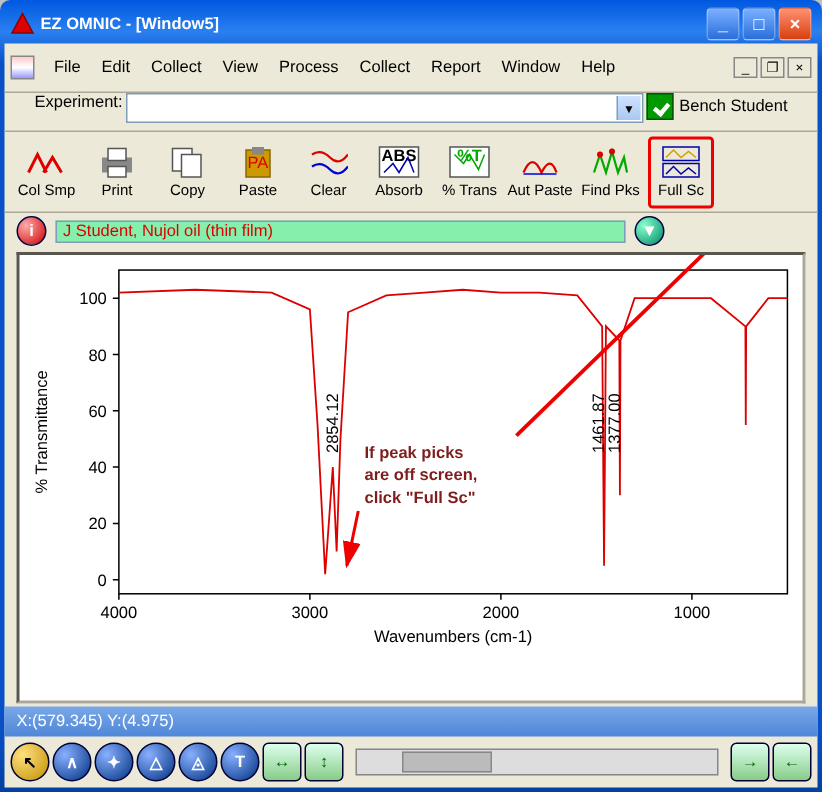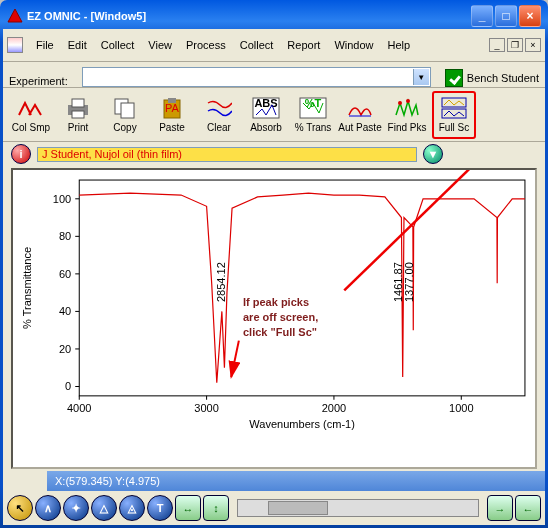--- a/index.html
+++ b/index.html
@@ -10,40 +10,40 @@
   .titlebar .spacer { flex: 1; }
   .tbtn { width: 22px; height: 22px; margin-left: 2px; border-radius: 3px; border: 1px solid #fff4; display: flex; align-items: center; justify-content: center; font-weight: bold; font-size: 12px; color: #fff; }
   .tmin, .tmax { background: linear-gradient(to bottom, #7ab0ff, #2a6edc); }
   .tclose { background: linear-gradient(to bottom, #ff9070, #d84010); }
   .client { flex: 1; background: #ece9d8; display: flex; flex-direction: column; }
   .menubar { height: 22px; display: flex; align-items: center; padding: 16px 4px; border-bottom: 1px solid #aca899; position: relative; }
   .mdi-icon { width: 16px; height: 16px; border: 1px solid #888; margin-right: 6px; background: linear-gradient(to bottom,#fcc,#fff,#99f); }
   .menubar .m { padding: 2px 7px; cursor: default; }
   .menubar .mdiright { margin-left: auto; display: flex; gap: 2px; }
   .menubar .mdib { width: 16px; height: 14px; border: 1px solid #888; background: #ece9d8; font-size: 9px; line-height: 12px; text-align: center; }
-  .expbar { height: 26px; display: flex; align-items: flex-end; padding: 0 6px; gap: 14px; border-bottom: 1px solid #aca899; }
+  .expbar { height: 26px; display: flex; align-items: flex-start; padding: 0 20px; gap: 2px; border-bottom: 1px solid #aca899; }
   .expbar label { font-size: 11px; }
   .combo { flex: 1; height: 20px; border: 1px solid #7f9db9; background: #fff; display: flex; align-items: center; padding: 0 4px; position: relative; }
   .combo .arrow { position: absolute; right: 1px; top: 1px; bottom: 1px; width: 16px; background: linear-gradient(#cfe3ff,#a9c8f0); border-left: 1px solid #7f9db9; display:flex;align-items:center;justify-content:center;font-size:8px;}
   .bench { display: flex; align-items: center; gap: 4px; font-size: 11px; }
   .checkmark { width: 18px; height: 18px; background: #090; border: 1px solid #050; position: relative; }
   .checkmark:after { content: ""; position: absolute; left: 3px; top: 7px; width: 4px; height: 7px; border: solid #fff; border-width: 0 3px 3px 0; transform: rotate(40deg) translateY(-4px);}
   .toolbar { height: 54px; display: flex; align-items: center; padding: 2px 6px; gap: 3px; border-bottom: 1px solid #aca899; overflow:hidden;}
   .tool { width: 44px; height: 48px; display: flex; flex-direction: column; align-items: center; justify-content: center; border: 1px solid transparent; border-radius: 3px; cursor: default; gap:2px;}
   .tool.hl { border: 2px solid #e00; }
   .tool .ico { width: 28px; height: 24px; display:flex;align-items:center;justify-content:center; }
   .tool .lbl { font-size: 10px; white-space: nowrap; }
   .infobar { height: 24px; display: flex; align-items: center; padding: 0 8px; gap: 6px; }
   .ibtn { width: 20px; height: 20px; border-radius: 50%; border:1px solid #004; display:flex;align-items:center;justify-content:center;font-weight:bold;}
   .ibtn.red { background: radial-gradient(circle at 30% 30%, #ffaaaa, #cc0000); color:#fff;}
   .ibtn.grn { background: radial-gradient(circle at 30% 30%, #88ffcc, #008866); color:#fff;}
-  .infofield { flex: 0 0 380px; height: 15px; border: 1px solid #7f9db9; background: #fde047; display:flex;align-items:center; padding:0 4px; color:#d00;}
+  .infofield { flex: 0 0 380px; height: 15px; border: 1px solid #7f9db9; background: #86efac; display:flex;align-items:center; padding:0 4px; color:#d00;}
   .plotarea { flex: 1; margin: 2px 8px; border: 2px inset #aca899; background: #fff; position: relative; overflow:hidden;}
   .plotarea svg { position:absolute; inset:0; }
-  .statusbar { height: 20px; background: linear-gradient(to bottom, #7aa8e8, #4f86d8); color: #fff; display:flex; align-items:center; padding:0 8px; font-size:11px;margin-left:44px;}
+  .statusbar { height: 20px; background: linear-gradient(to bottom, #7aa8e8, #4f86d8); color: #fff; display:flex; align-items:center; padding:0 8px; font-size:11px;}
   .bottombar { height: 34px; display:flex; align-items:center; padding:0 4px; gap:2px; }
   .bbtn { width:26px; height:26px; border-radius:50%; background: radial-gradient(circle at 30% 30%, #88b0ff, #003080); border:1px solid #003; display:flex;align-items:center;justify-content:center;color:#fff; font-weight:bold;}
   .bbtn.yellow { background: radial-gradient(circle at 30% 30%, #ffe080, #c09000); color:#000;}
   .scroll-h { flex:1; height:18px; margin:0 6px; border:1px solid #888; background:#ddd; position:relative;}
   .scroll-h .thumb { position:absolute; left:30px; top:1px; bottom:1px; width:60px; background:#bbb; border:1px solid #888;}
   .annot { position:absolute; color:#7f1d1d; font-weight:bold; font-size:13px; text-align:left; line-height:15px;}
 </style>
 </head>
 <body>
 

